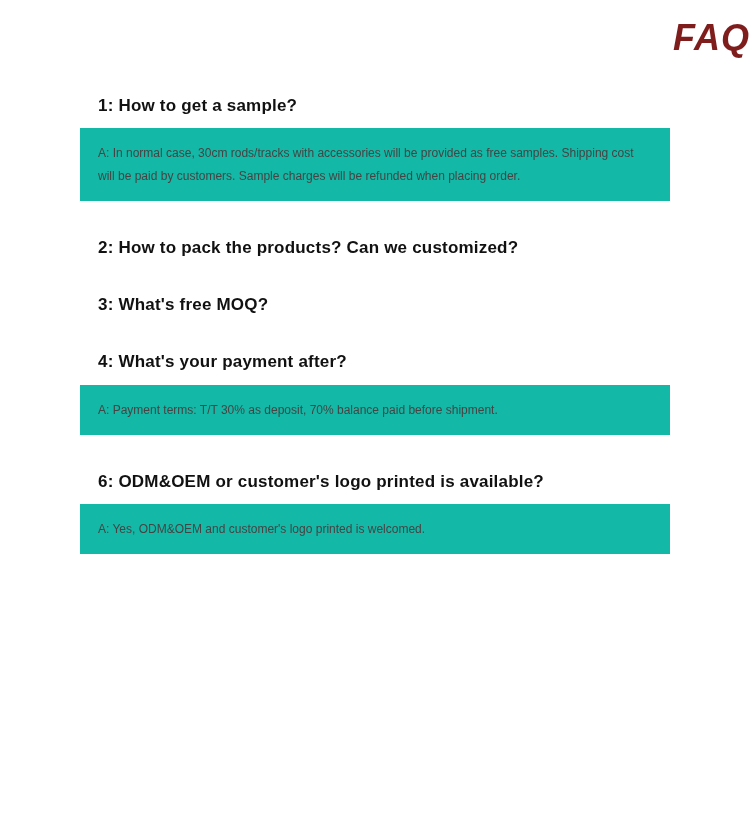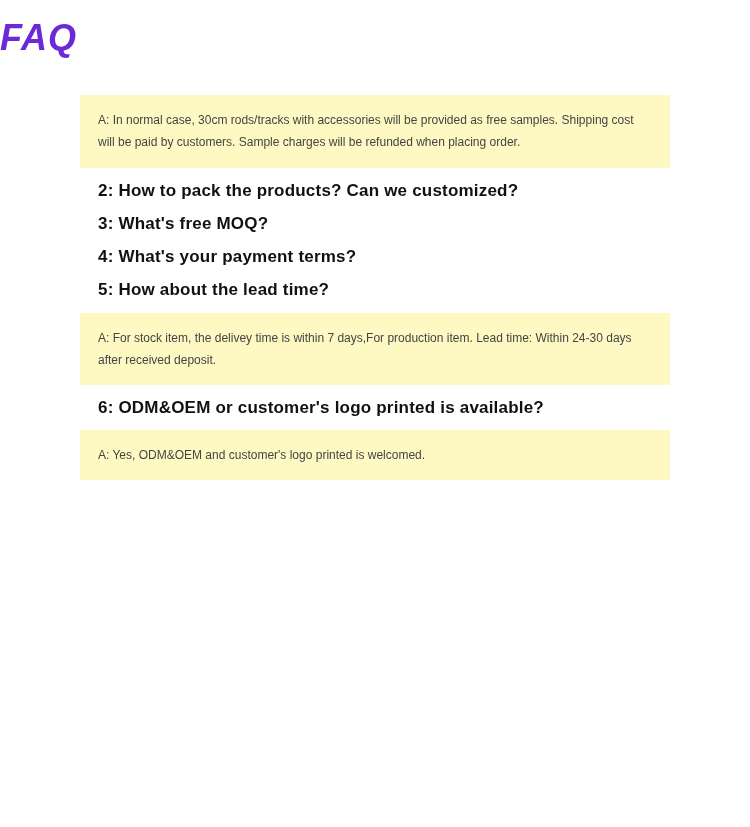--- a/index.html
+++ b/index.html
@@ -14,93 +14,91 @@
     color: #1a1a1a;
     overflow: hidden;
   }
   .page {
     width: 750px;
     height: 827px;
     box-sizing: border-box;
     position: relative;
   }
   .faq-title {
-    text-align: left;
+    text-align: right;
     font-size: 36px;
     font-weight: bold;
     font-style: italic;
     letter-spacing: 1px;
-    color: #6d28d9;
+    color: #7f1d1d;
     margin: 16px 0 0 0;
     padding: 0;
     line-height: 1.2;
   }
   .faq-list {
     margin: 0;
     padding: 0 80px 0 80px;
   }
   .faq-item {
-    margin-top: 12px;
+    margin-top: 36px;
   }
   .faq-item:first-child {
     margin-top: 36px;
   }
   .faq-question {
     font-size: 17px;
     font-weight: bold;
     color: #111111;
     margin: 0 0 12px 18px;
     line-height: 1.25;
     letter-spacing: 0.2px;
   }
   .faq-answer {
-    background: #fef9c3;
+    background: #14b8a6;
     color: #444444;
     font-size: 12px;
     line-height: 1.85;
     padding: 14px 18px 14px 18px;
     box-sizing: border-box;
   }
   .faq-answer p {
     margin: 0;
   }
 </style>
 </head>
 <body>
 
 <div class="page">
 
   <h1 class="faq-title">FAQ</h1>
 
   <div class="faq-list">
 
     <div class="faq-item">
+      <div class="faq-question">1: How to get a sample?</div>
       <div class="faq-answer">
         <p>A: In normal case, 30cm rods/tracks with accessories will be provided as free samples. Shipping cost will be paid by customers. Sample charges will be refunded when placing order.</p>
       </div>
     </div>
 
     <div class="faq-item">
       <div class="faq-question">2: How to pack the products? Can we customized?</div>
     </div>
 
     <div class="faq-item">
       <div class="faq-question">3: What's free MOQ?</div>
     </div>
 
     <div class="faq-item">
-      <div class="faq-question">4: What's your payment terms?</div>
+      <div class="faq-question">4: What's your payment after?</div>
+      <div class="faq-answer">
+        <p>A: Payment terms: T/T 30% as deposit, 70% balance paid before shipment.</p>
+      </div>
     </div>
 
-    <div class="faq-item">
-      <div class="faq-question">5: How about the lead time?</div>
-      <div class="faq-answer">
-        <p>A: For stock item, the delivey time is within 7 days,For production item. Lead time: Within 24-30 days after received deposit.</p>
-      </div>
-    </div>
 
     <div class="faq-item">
       <div class="faq-question">6: ODM&amp;OEM or customer's logo printed is available?</div>
       <div class="faq-answer">
         <p>A: Yes, ODM&amp;OEM and customer's logo printed is welcomed.</p>
       </div>
     </div>
 
   </div>
 </div>

